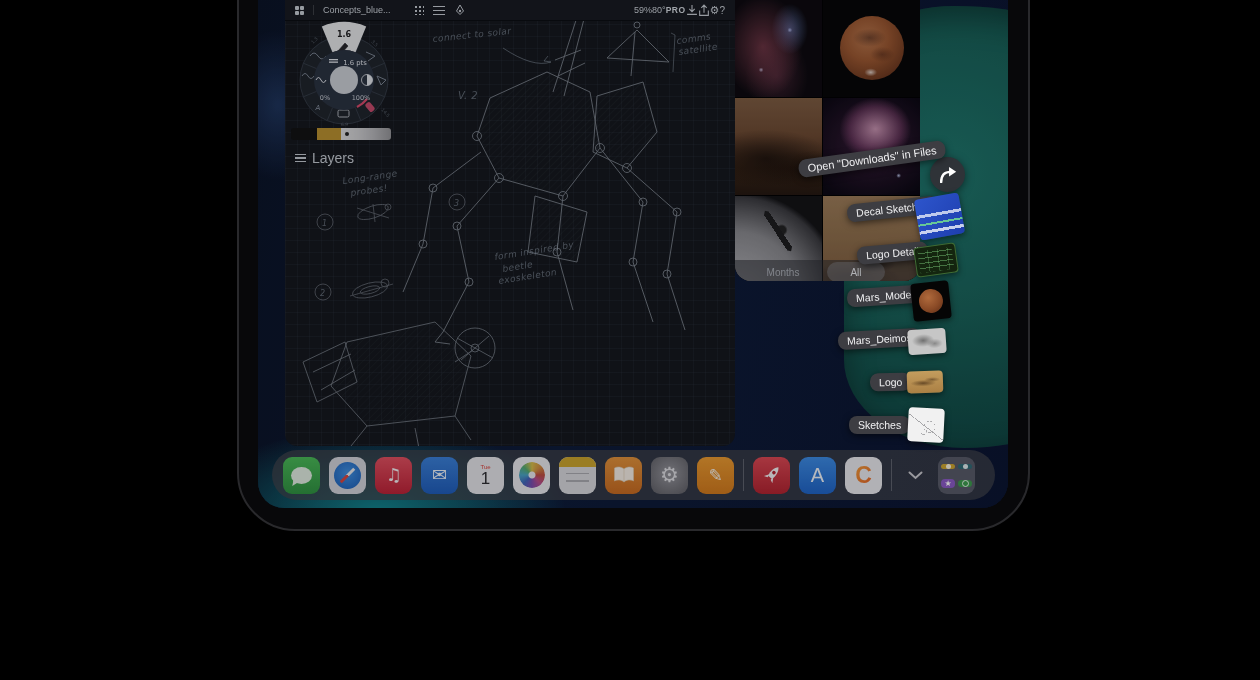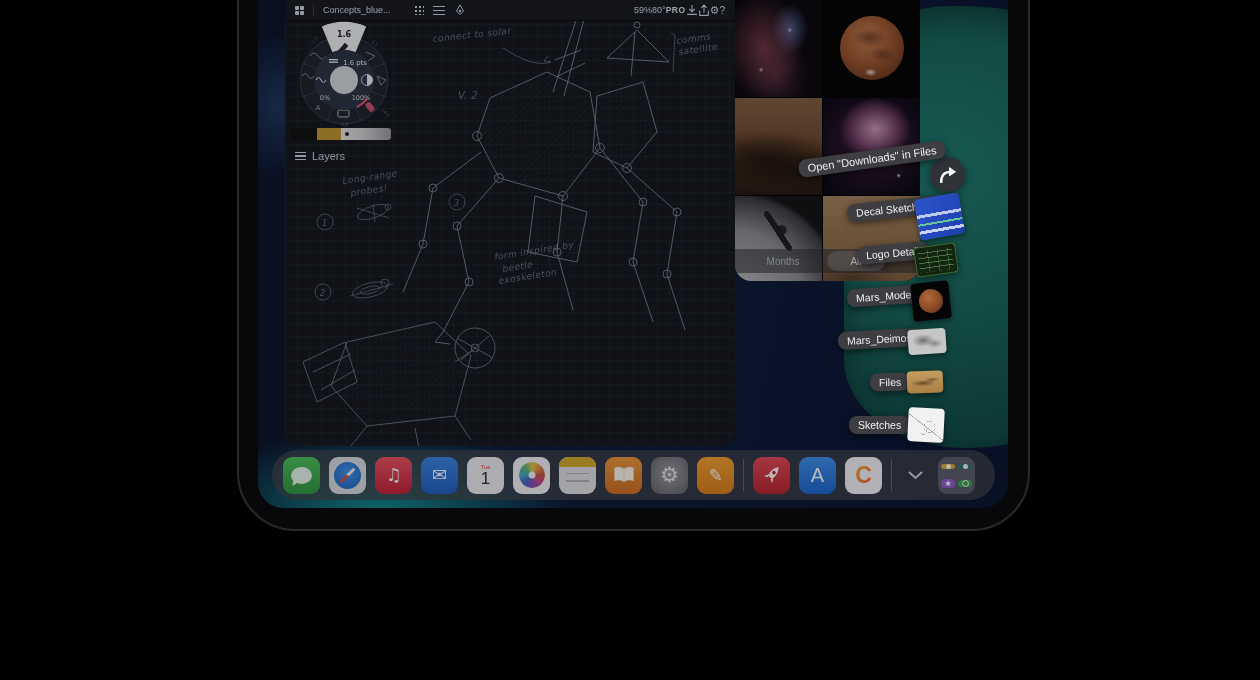--- a/index.html
+++ b/index.html
@@ -51,21 +51,21 @@
 
   .color-bar{position:absolute;left:6px;top:128px;width:100px;height:12px;border-radius:3px;
     overflow:hidden;display:flex;z-index:4;}
   .cb-black{width:26px;background:#121212;}
   .cb-gold{width:24px;background:#b8902e;}
   .cb-grad{flex:1;background:linear-gradient(90deg,#dcdcdc 0%,#cbcbcd 35%,#b5b5b8 65%,#939396 100%);position:relative;}
   .cb-dot{position:absolute;left:4px;top:4px;width:4px;height:4px;border-radius:50%;background:#222;}
 
   .layers-row{position:absolute;left:10px;top:150px;display:flex;align-items:center;gap:6px;z-index:4;}
   .layers-ic{width:11px;height:8px;background:repeating-linear-gradient(180deg,#c3c8cf 0 1.4px,transparent 1.4px 3.4px);}
-  .layers-lb{font-size:11px;color:#c3c8cf;}
+  .layers-lb{font-size:14px;color:#c3c8cf;}
 
   
   .photos{position:absolute;left:477px;top:0;width:185px;height:281px;background:#000;
     border-radius:0 0 16px 16px;overflow:hidden;}
   .ph-grid{position:absolute;inset:0;display:grid;grid-template-columns:87px 97px;
     grid-template-rows:97px 97px 86px;gap:1px;background:#000;}
   .ph{position:relative;overflow:hidden;}
   .ph1{background:#0c090e;}
   .ph1:before{content:"";position:absolute;inset:0;background:
     radial-gradient(55px 72px at 32% 48%,rgba(175,82,102,.55),transparent 72%),
@@ -94,21 +94,21 @@
   .ph5:before{content:"";position:absolute;inset:0;background:
     radial-gradient(150px 150px at 0% 120%,#b9b9bd 0%,#88888c 45%,#3a3a3e 68%,transparent 72%);}
   .ph5:after{content:"";position:absolute;left:26px;top:18px;width:34px;height:34px;background:
     linear-gradient(45deg,transparent 44%,#1c1c1e 44% 56%,transparent 56%),
     radial-gradient(10px 10px at 60% 45%,#222 40%,transparent 60%);transform:rotate(12deg);}
   .ph6{background:linear-gradient(180deg,#9c7c58 0%,#8d6d4a 50%,#7c5c3e 100%);}
   .ph6:before{content:"";position:absolute;inset:0;background:
     radial-gradient(30px 10px at 52% 80%,rgba(30,20,12,.8),transparent 75%),
     radial-gradient(12px 7px at 52% 72%,#2c1f14 50%,transparent 80%),
     radial-gradient(60px 18px at 30% 95%,rgba(35,24,14,.5),transparent 80%);}
-  .ph-seg{position:absolute;left:0;top:249px;width:185px;height:24px;
+  .ph-seg{position:absolute;left:0;top:260px;width:185px;height:24px;
     background:rgba(40,42,48,.55);display:flex;align-items:center;z-index:3;}
   .seg-months{position:absolute;left:22px;width:52px;text-align:center;font-size:10px;color:#a9adb4;}
   .seg-pill{position:absolute;left:92px;top:2px;width:58px;height:20px;border-radius:10px;
     background:rgba(130,132,140,.45);display:flex;align-items:center;justify-content:center;}
   .seg-all{font-size:10px;color:#e6e8ec;}
 
   
   .dim{position:absolute;inset:0;background:rgba(3,5,10,.24);z-index:20;pointer-events:none;}
 
   
@@ -492,21 +492,21 @@
 
       <div class="pill" style="left:599px;top:244px;transform:rotate(-5deg)">Logo Detail</div>
       <div class="thumb th-logo" style="left:657px;top:245px;width:42px;height:30px;transform:rotate(-8deg)"></div>
 
       <div class="pill" style="left:589px;top:287px;transform:rotate(-4deg)">Mars_Model</div>
       <div class="thumb th-marsmodel" style="left:654px;top:282px;width:38px;height:38px;transform:rotate(-6deg)"></div>
 
       <div class="pill" style="left:580px;top:330px;transform:rotate(-3deg)">Mars_Deimos</div>
       <div class="thumb th-deimos" style="left:650px;top:329px;width:38px;height:25px;transform:rotate(-4deg)"></div>
 
-      <div class="pill" style="left:612px;top:373px;transform:rotate(-1deg)">Files</div>
+      <div class="pill" style="left:612px;top:373px;transform:rotate(-1deg)">Logo</div>
       <div class="thumb th-mars" style="left:649px;top:371px;width:36px;height:22px;transform:rotate(-2deg)"></div>
 
       <div class="pill" style="left:591px;top:416px;transform:rotate(0deg)">Sketches</div>
       <div class="thumb th-assembly" style="left:650px;top:408px;width:36px;height:34px;transform:rotate(3deg)"></div>
     </div>
 
   </div>
 </div>
 
 </body></html>

